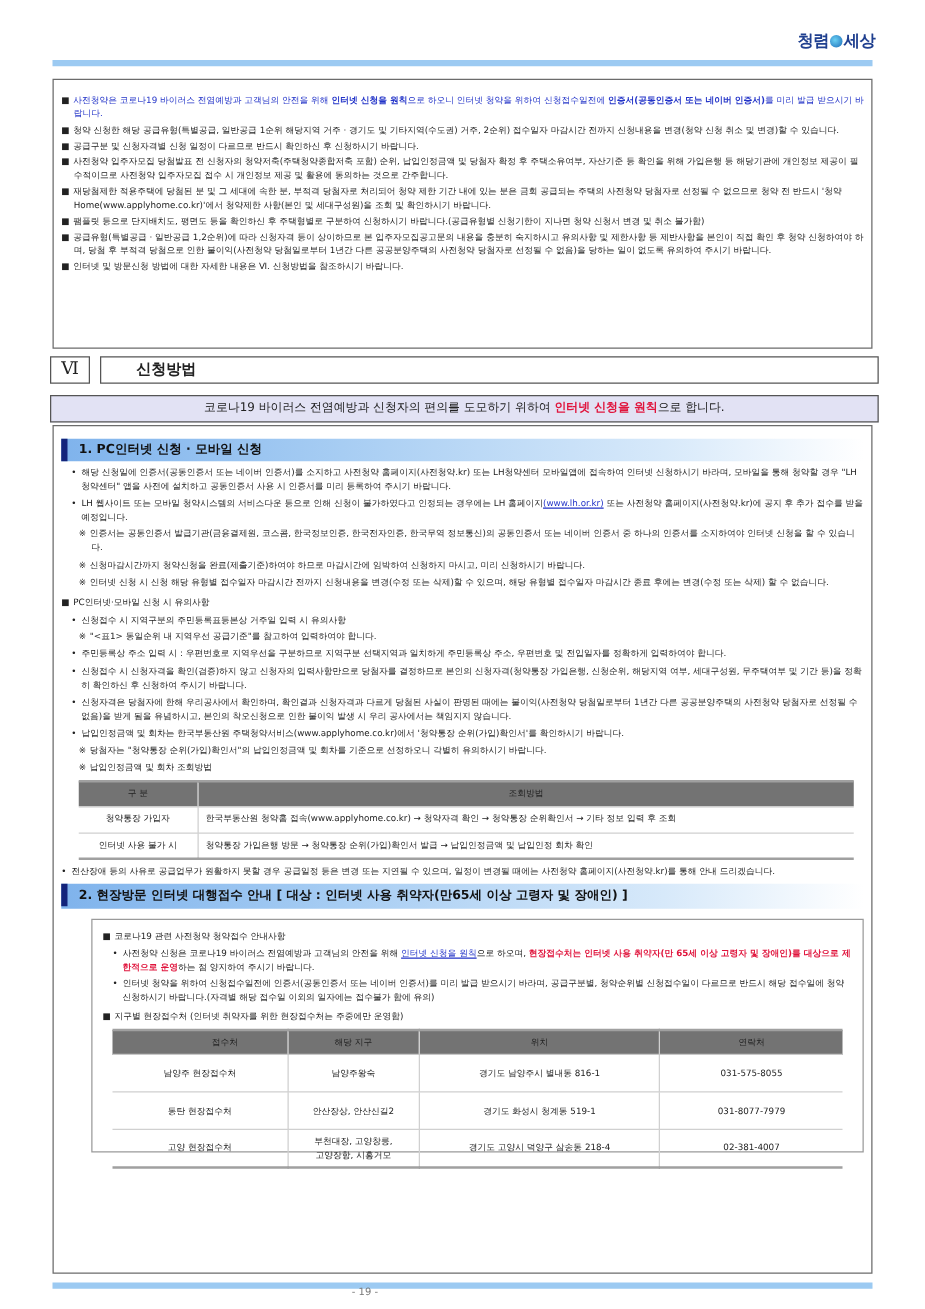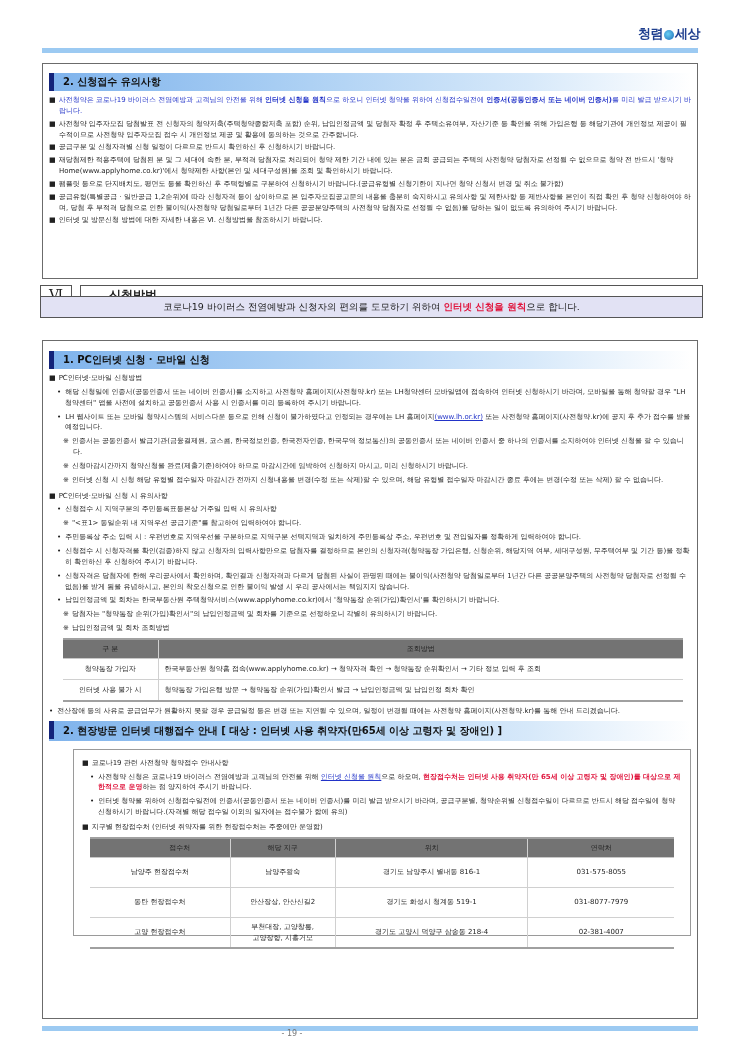--- a/index.html
+++ b/index.html
@@ -26,64 +26,63 @@
 
   .bullet { margin: 3px 0 3px 8px; padding-left: 8px; text-indent: -8px; }
   .bullet::before { content: "•"; margin-right: 4px; }
   .note { margin: 3px 0 3px 14px; padding-left: 10px; text-indent: -10px; }
   .note::before { content: "※"; margin-right: 3px; }
 
   .chapter { position: absolute; left: 40px; top: 285px; width: 663px; height: 22px; }
   .chapter .num { position: absolute; left: 0; top: 0; width: 32px; height: 22px; border: 1.5px solid #555; font-family: "DejaVu Serif", serif; font-size: 14px; text-align: center; line-height: 19px; }
   .chapter .title { position: absolute; left: 40px; top: 0; right: 0; height: 22px; border: 1.5px solid #555; font-size: 12px; font-weight: bold; padding-left: 28px; line-height: 19px; }
 
-  .banner { position: absolute; left: 40px; top: 296px; width: 663px; height: 22px; border: 1.5px solid #555; background: #e2e2f4; text-align: center; font-size: 9.5px; line-height: 19px; }
+  .banner { position: absolute; left: 40px; top: 316px; width: 663px; height: 22px; border: 1.5px solid #555; background: #e2e2f4; text-align: center; font-size: 9.5px; line-height: 19px; }
 
   table.t { border-collapse: collapse; width: 100%; font-size: 7px; }
   table.t th { background: #737373; font-weight: normal; border-bottom: 1px solid #c8c8c8; border-right: 1px solid #d0d0d0; padding: 3px 4px; height: 20px; }
   table.t td { border-bottom: 1px solid #d0d0d0; border-right: 1px solid #d0d0d0; padding: 3px 6px; height: 21px; }
   table.t tr > *:last-child { border-right: none; }
   table.t { border-top: 2px solid #a0a0a0; border-bottom: 2px solid #a0a0a0; }
   .c { text-align: center; }
 
   .inner-box { border: 1px solid #9a9a9a; padding: 6px 8px 6px 8px; margin-left: 24px; }
 </style>
 </head>
 <body>
 
 <div class="logo">
   <span>청렴</span><span class="dot"></span><span>세상</span>
 </div>
 <div class="topbar"></div>
 
 <div class="box" style="left:42px; top:63px; width:656px; height:216px; padding:9px 6px 4px 6px;">
-  <div class="sec-head">2. 신청접수 유의사항</div>
   <div id="notice-items">
       <div class="line sq"><span class="blue">사전청약은 코로나19 바이러스 전염예방과 고객님의 안전을 위해 </span><span class="blue-b">인터넷 신청을 원칙</span><span class="blue">으로 하오니 인터넷 청약을 위하여 신청접수일전에 </span><span class="blue-b">인증서(공동인증서 또는 네이버 인증서)</span><span class="blue">를 미리 발급 받으시기 바랍니다.</span></div>
+      <div class="line sq"><span>청약 신청한 해당 공급유형(특별공급, 일반공급 1순위 해당지역 거주 · 경기도 및 기타지역(수도권) 거주, 2순위) 접수일자 마감시간 전까지 신청내용을 변경(청약 신청 취소 및 변경)할 수 있습니다.</span></div>
+      <div class="line sq"><span>공급구분 및 신청자격별 신청 일정이 다르므로 반드시 확인하신 후 신청하시기 바랍니다.</span></div>
       <div class="line sq"><span>사전청약 입주자모집 당첨발표 전 신청자의 청약저축(주택청약종합저축 포함) 순위, 납입인정금액 및 당첨자 확정 후 주택소유여부, 자산기준 등 확인을 위해 가입은행 등 해당기관에 개인정보 제공이 필수적이므로 사전청약 입주자모집 접수 시 개인정보 제공 및 활용에 동의하는 것으로 간주합니다.</span></div>
-      <div class="line sq"><span>공급구분 및 신청자격별 신청 일정이 다르므로 반드시 확인하신 후 신청하시기 바랍니다.</span></div>
       <div class="line sq"><span>재당첨제한 적용주택에 당첨된 분 및 그 세대에 속한 분, 부적격 당첨자로 처리되어 청약 제한 기간 내에 있는 분은 금회 공급되는 주택의 사전청약 당첨자로 선정될 수 없으므로 청약 전 반드시 '청약Home(www.applyhome.co.kr)'에서 청약제한 사항(본인 및 세대구성원)을 조회 및 확인하시기 바랍니다.</span></div>
       <div class="line sq"><span>팸플릿 등으로 단지배치도, 평면도 등을 확인하신 </span><span class="b">후 주택형별로 구분하여 신청하시기 바랍니다.(공급유형별 신청기한이 지나면 청약 신청서 변경 및 취소 불가함)</span></div>
       <div class="line sq"><span>공급유형(특별공급 · 일반공급 1,2순위)에 따라 신청자격 등이 상이하므로 본 입주자모집공고문의 내용을 충분히 숙지하시고 유의사항 및 제한사항 등 제반사항을 본인이 직접 확인 후 청약 신청하여야 하며, </span><span class="b">당첨 후 부적격 당첨으로 인한 불이익(사전청약 당첨일로부터 1년간 다른 공공분양주택의 사전청약 당첨자로 선정될 수 없음)</span><span>을 당하는 일이 없도록 유의하여 주시기 바랍니다.</span></div>
       <div class="line sq"><span>인터넷 및 방문신청 방법에 대한 자세한 내용은 </span><span class="b">Ⅵ. 신청방법</span><span>을 참조하시기 바랍니다.</span></div>
     </div>
 </div>
 
 <div class="chapter">
   <div class="num">Ⅵ</div>
   <div class="title">신청방법</div>
 </div>
 <div class="banner">
   <span>코로나19 바이러스 전염예방과 신청자의 편의를 도모하기 위하여 </span><span class="red-b">인터넷 신청을 원칙</span><span>으로 합니다.</span>
 </div>
 
 <div class="box" style="left:42px; top:340px; width:656px; height:679px; padding:10px 6px 4px 6px;">
   <div class="sec-head">1. PC인터넷 신청 · 모바일 신청</div>
 
-  <div class="line sq">PC인터넷·모바일 신청방법</div>
   <div id="method-bullets">
       <div class="bullet"><span>해당 신청일에 </span><span class="b">인증서</span><span>(공동인증서 또는 네이버 인증서)를 소지하고 </span><span class="b">사전청약 홈페이지(사전청약.kr)</span><span> 또는 </span><span class="b">LH청약센터 모바일앱</span><span>에 접속하여 인터넷 신청하시기 바라며, 모바일을 통해 청약할 경우 "LH청약센터" 앱을 사전에 설치하고 공동인증서 사용 시 인증서를 미리 등록하여 주시기 바랍니다.</span></div>
       <div class="bullet"><span>LH 웹사이트 또는 모바일 청약시스템의 서비스다운 등으로 인해 신청이 불가하였다고 인정되는 경우에는 LH </span><span class="b">홈페이지</span><span class="link">(www.lh.or.kr)</span><span> 또는 </span><span class="b">사전청약 홈페이지(사전청약.kr)</span><span>에 공지 후 추가 접수를 받을 예정입니다.</span></div>
     </div>
   <div id="method-notes">
       <div class="note"><span>인증서는 공동인증서 발급기관(금융결제원, 코스콤, 한국정보인증, 한국전자인증, 한국무역 정보통신)의 공동인증서 또는 네이버 인증서 중 하나의 인증서를 소지하여야 인터넷 신청을 할 수 있습니다.</span></div>
       <div class="note"><span>신청마감시간까지 청약신청을 완료</span><span class="b">(제출기준)</span><span>하여야 하므로 마감시간에 임박하여 신청하지 마시고, 미리 신청하시기 바랍니다.</span></div>
       <div class="note"><span>인터넷 신청 시 신청 해당 유형별 접수일자 마감시간 전까지 신청내용을 변경(수정 또는 삭제)할 수 있으며, 해당 유형별 접수일자 마감시간 종료 후에는 변경(수정 또는 삭제) 할 수 없습니다.</span></div>
     </div>
 

